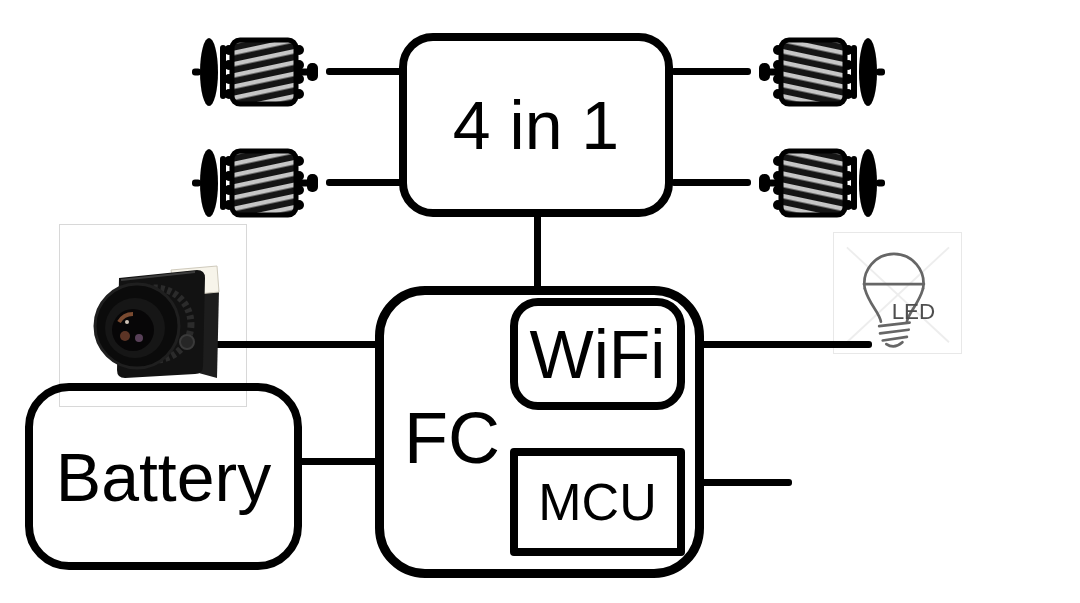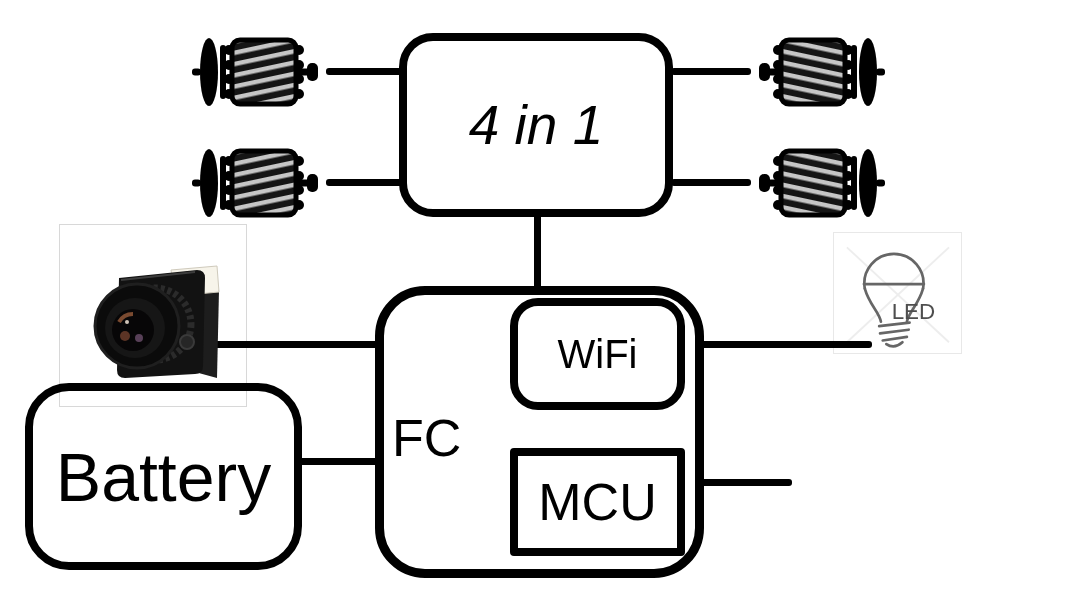--- a/index.html
+++ b/index.html
@@ -8,25 +8,25 @@
     font-family:"Liberation Sans",sans-serif;color:#000;overflow:hidden;
   }
   .wire{position:absolute;background:#000;border-radius:3px;}
   .node{
     position:absolute;border:8px solid #000;background:#fff;
     display:flex;flex-direction:column;align-items:center;justify-content:center;
     box-sizing:border-box;
   }
   .node .lbl{white-space:nowrap;color:#000;}
   .esc{left:399px;top:33px;width:274px;height:184px;border-radius:34px;}
-  .esc .lbl{font-size:55px;line-height:84px;font-style:italic;}
+  .esc .lbl{font-size:68px;line-height:84px;}
   .fc{left:375px;top:286px;width:329px;height:292px;border:9px solid #000;border-radius:50px;background:#fff;}
-  .fc-label{position:absolute;left:392px;top:402px;font-size:52px;line-height:72px;z-index:6;}
+  .fc-label{position:absolute;left:404px;top:402px;font-size:72px;line-height:72px;z-index:6;}
   .wifi{left:510px;top:298px;width:175px;height:112px;border-radius:28px;z-index:6;}
-  .wifi .lbl{font-size:40px;}
+  .wifi .lbl{font-size:68px;}
   .mcu{left:510px;top:448px;width:175px;height:108px;border-radius:4px;z-index:6;}
   .mcu .lbl{font-size:52px;}
   .battery{left:25px;top:383px;width:277px;height:187px;border-radius:44px;background:transparent;}
   .battery .lbl{font-size:68px;text-align:center;}
   .uart{left:787px;top:383px;width:271px;height:185px;border-radius:44px;}
   .uart .lbl{font-size:58px;}
   .imgbox{position:absolute;background:#fff;box-sizing:border-box;}
   .camera-box{left:59px;top:224px;width:188px;height:183px;border:1px solid #d8d8d8;z-index:1;}
   .led-box{left:833px;top:232px;width:129px;height:122px;border:1px solid #e8e8e8;z-index:1;}
   .led-box svg{display:block;width:100%;height:100%;}

